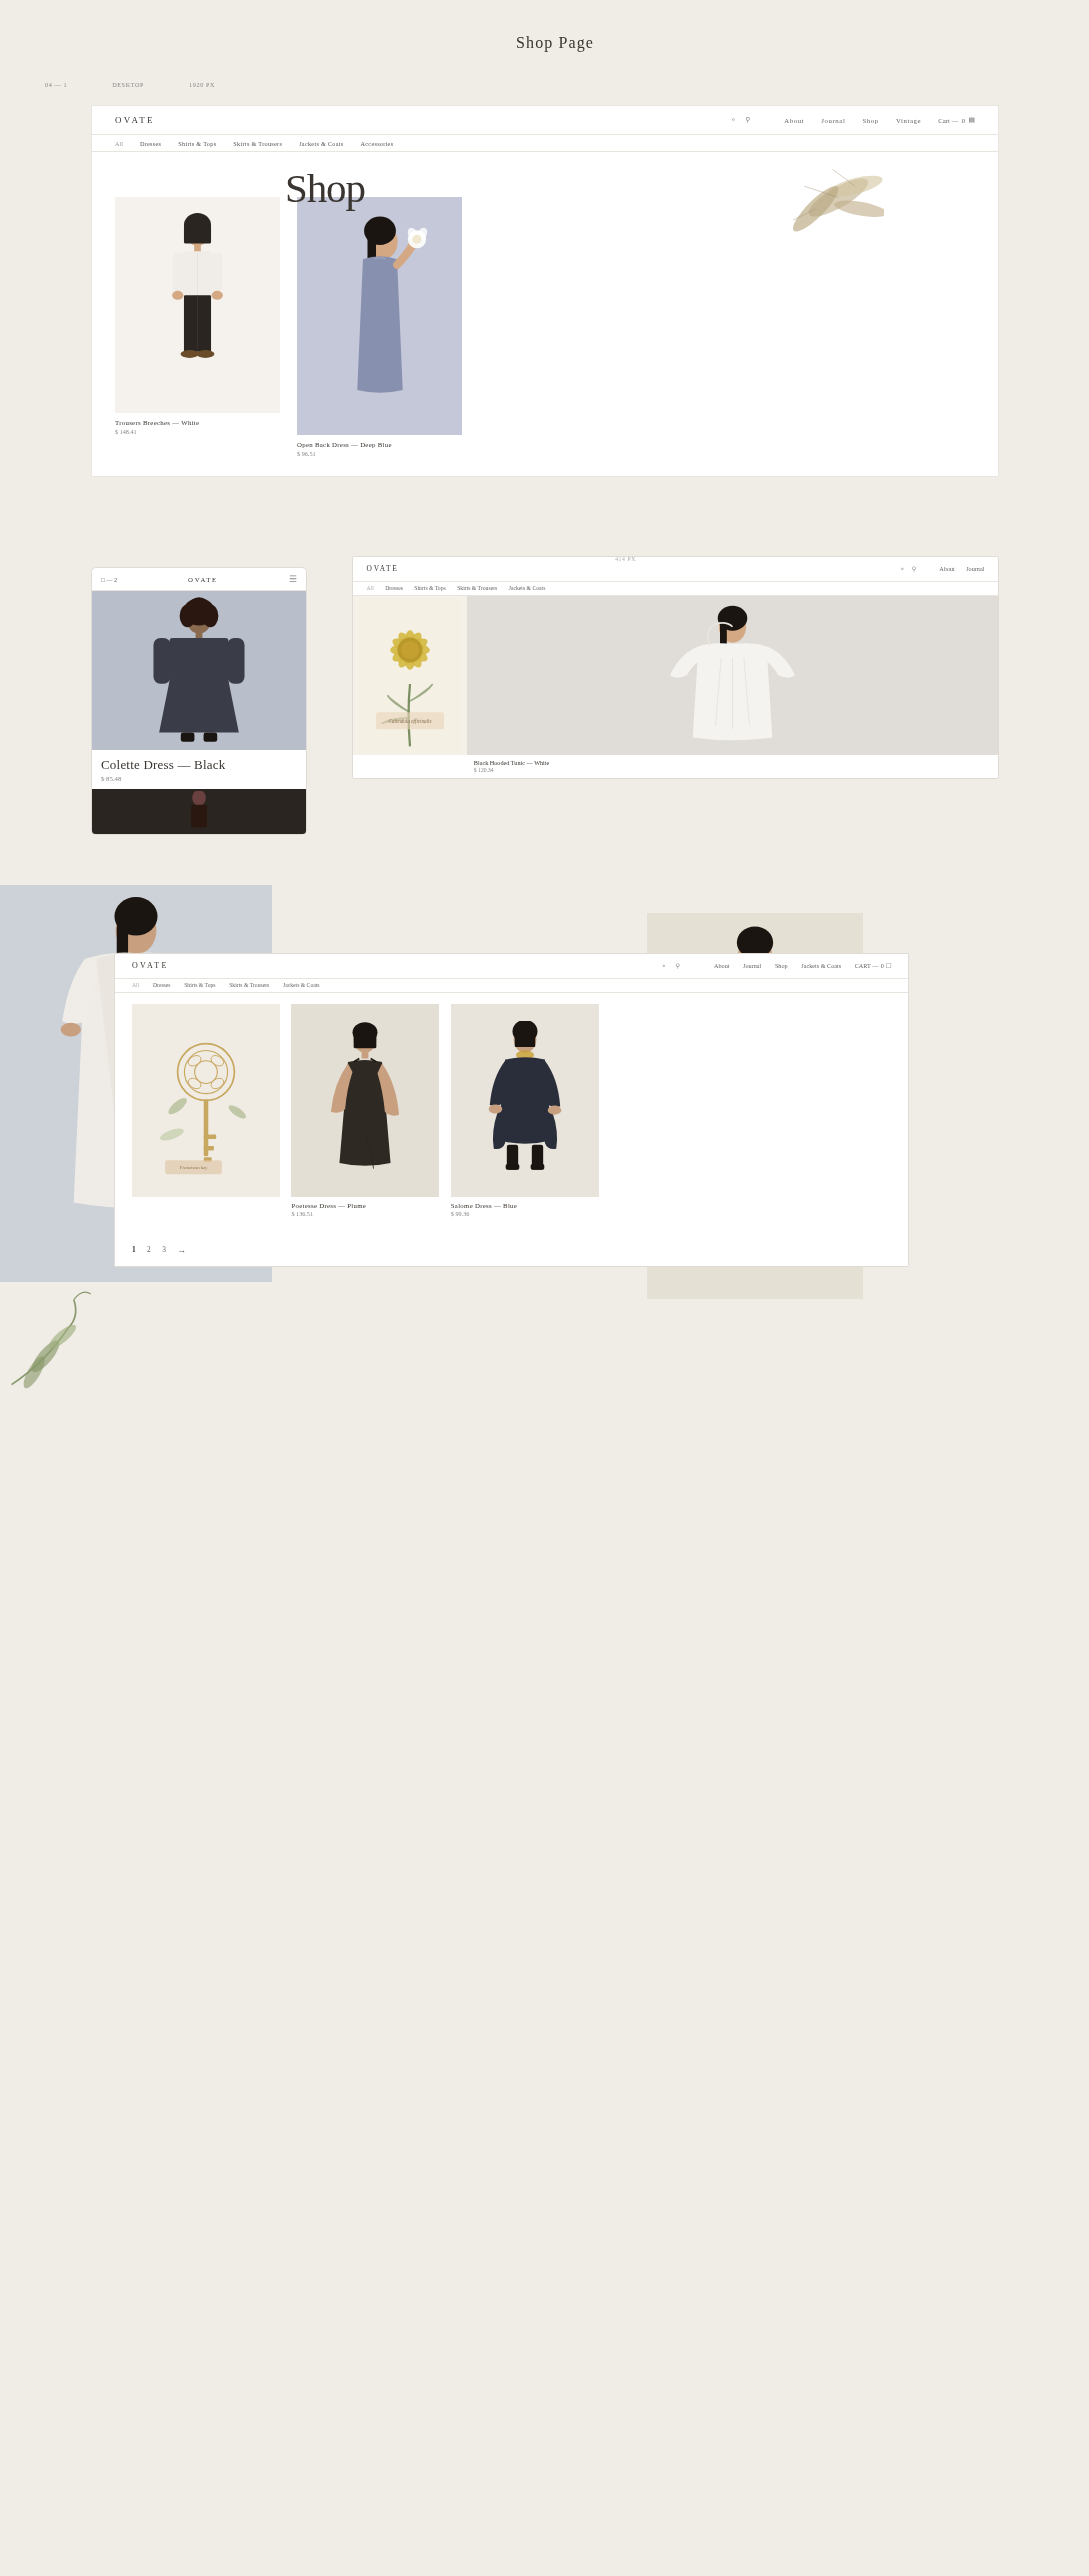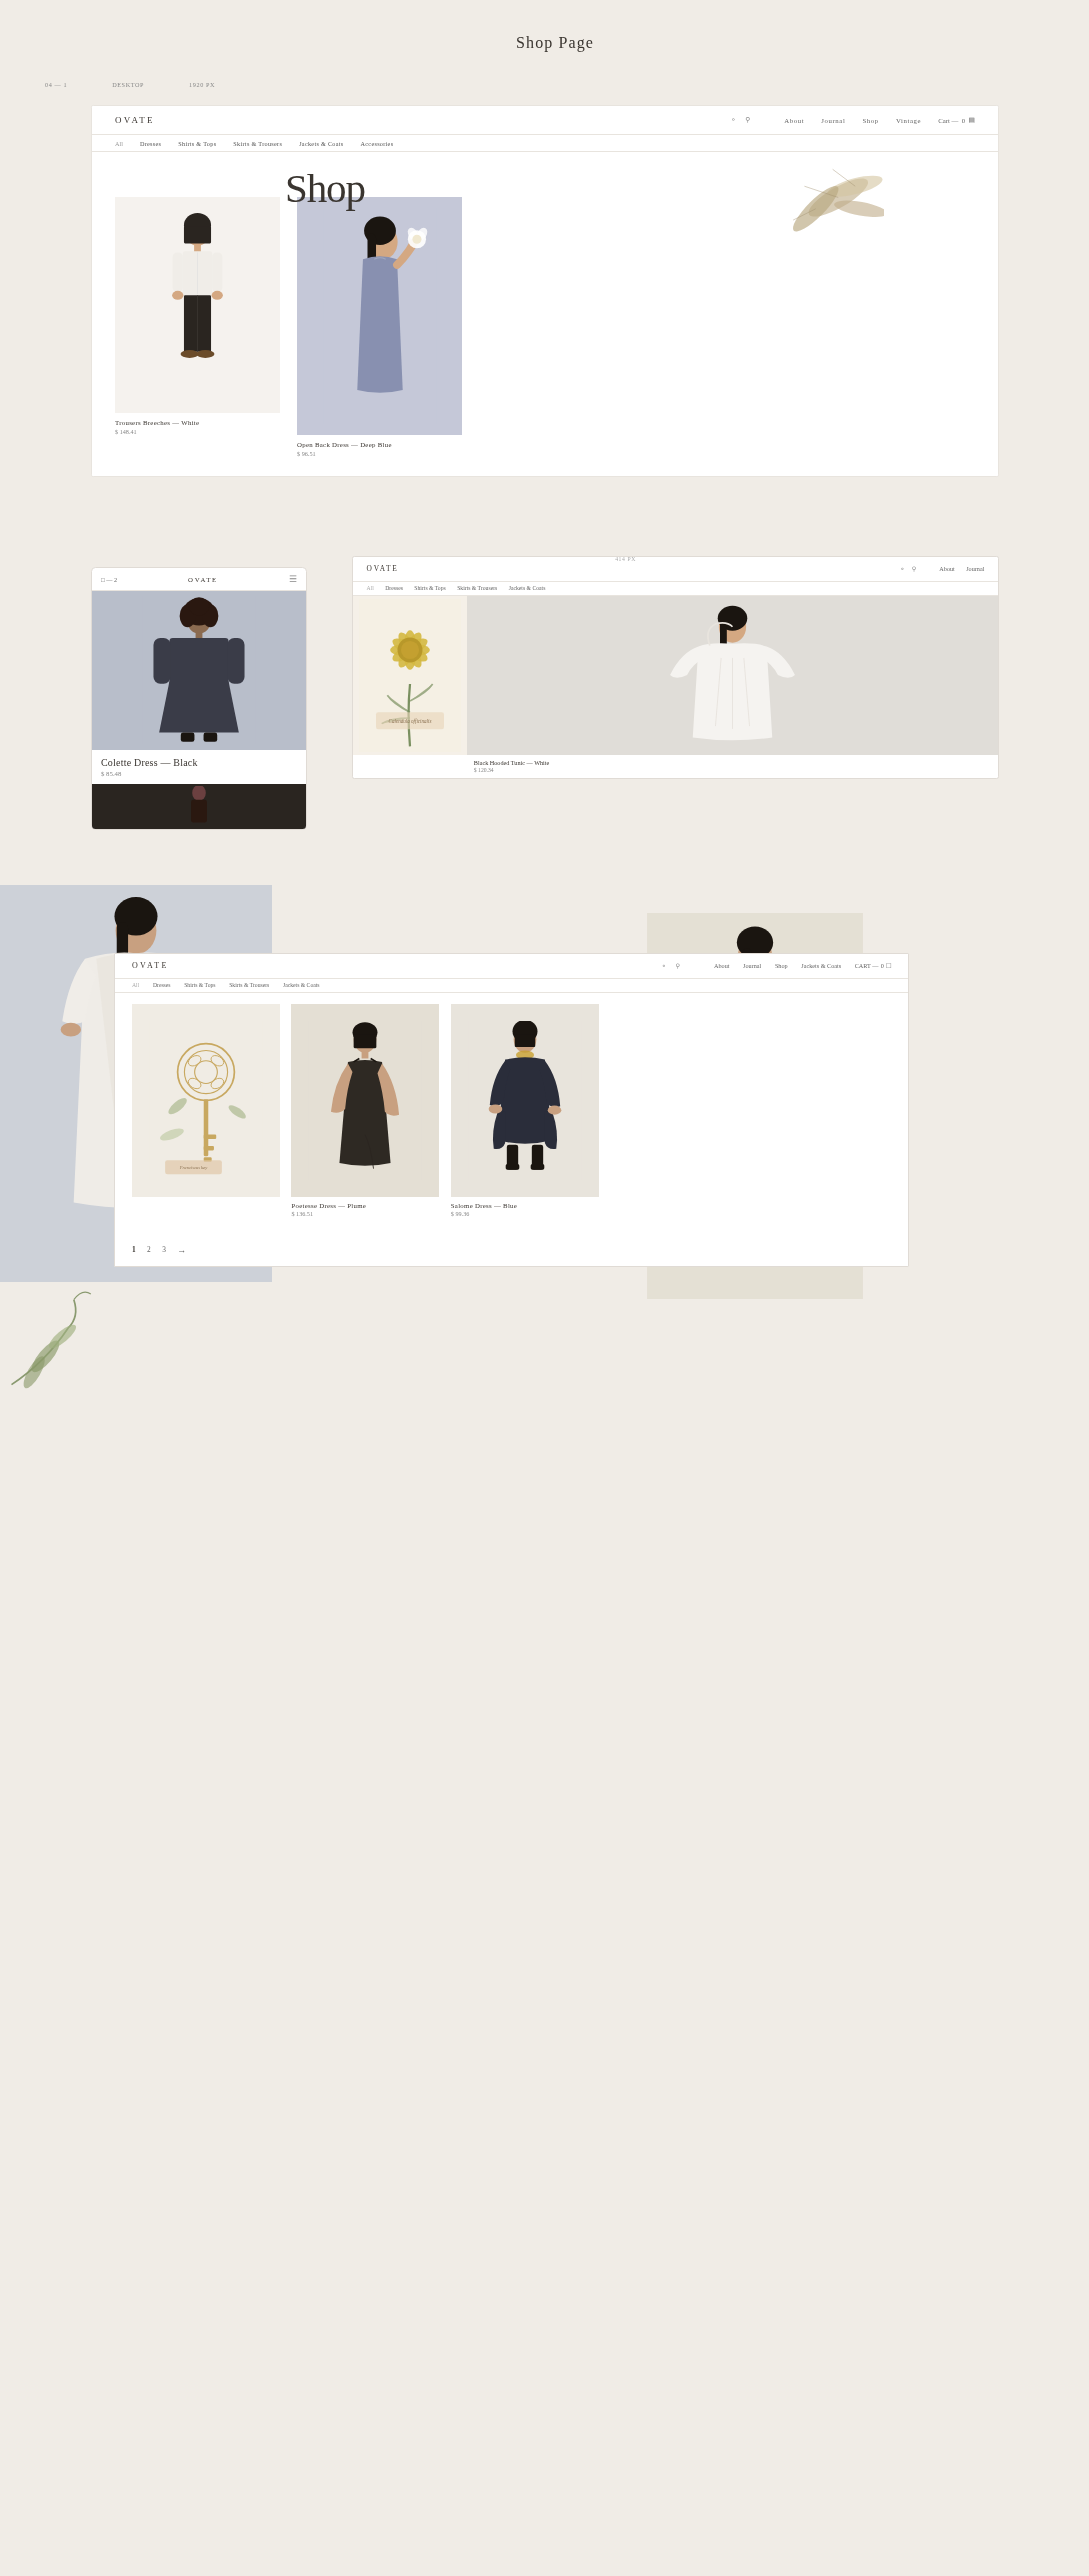--- a/index.html
+++ b/index.html
@@ -151,21 +151,21 @@
       background: #b8beca;
       display: flex;
       align-items: center;
       justify-content: center;
       overflow: hidden;
     }
 
     .mobile-product-info {
       padding: 6.8px 9px;
     }
-    .mobile-product-name { font-size: 10px; color: #3a3530; letter-spacing: 0.2px; }
+    .mobile-product-name { font-size: 13px; color: #3a3530; letter-spacing: 0.2px; }
     .mobile-product-price { font-size: 6.8px; color: #888; margin-top: 2.3px; }
 
     
     .tablet-mockup {
       flex: 1;
       background: #fff;
       border: 0.6px solid #e0dbd5;
       border-radius: 2.3px;
       overflow: hidden;
     }

